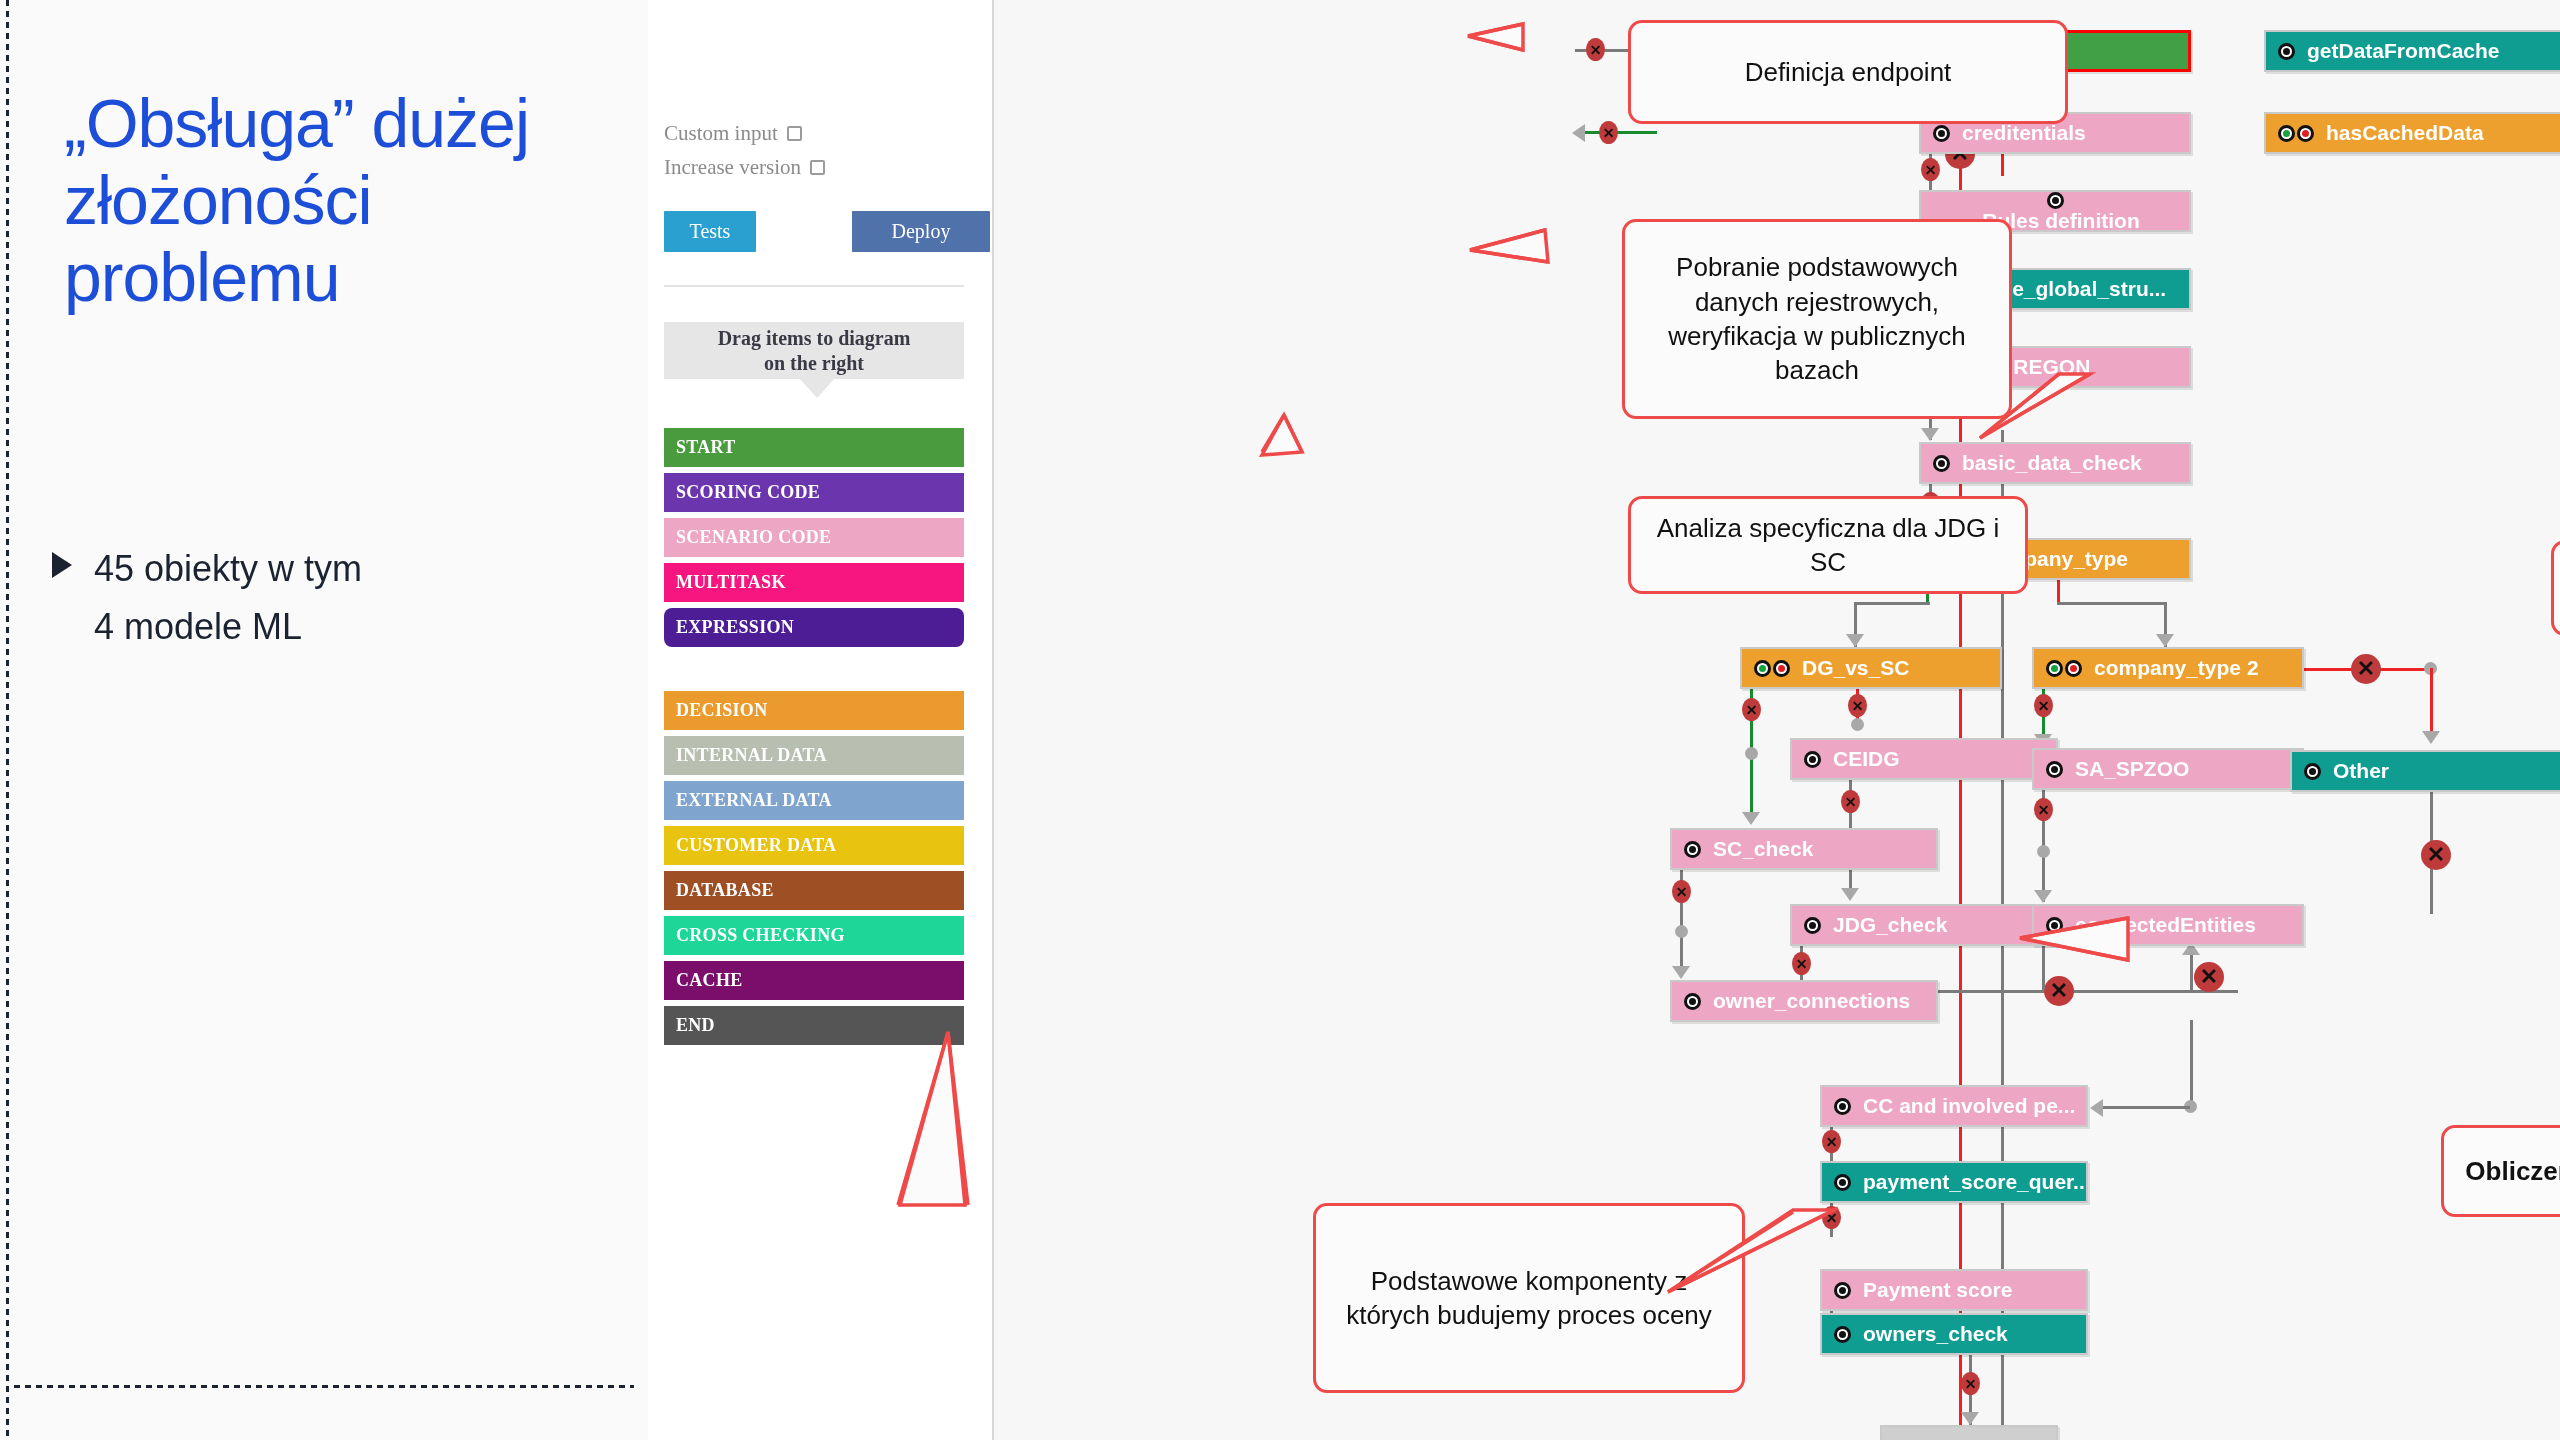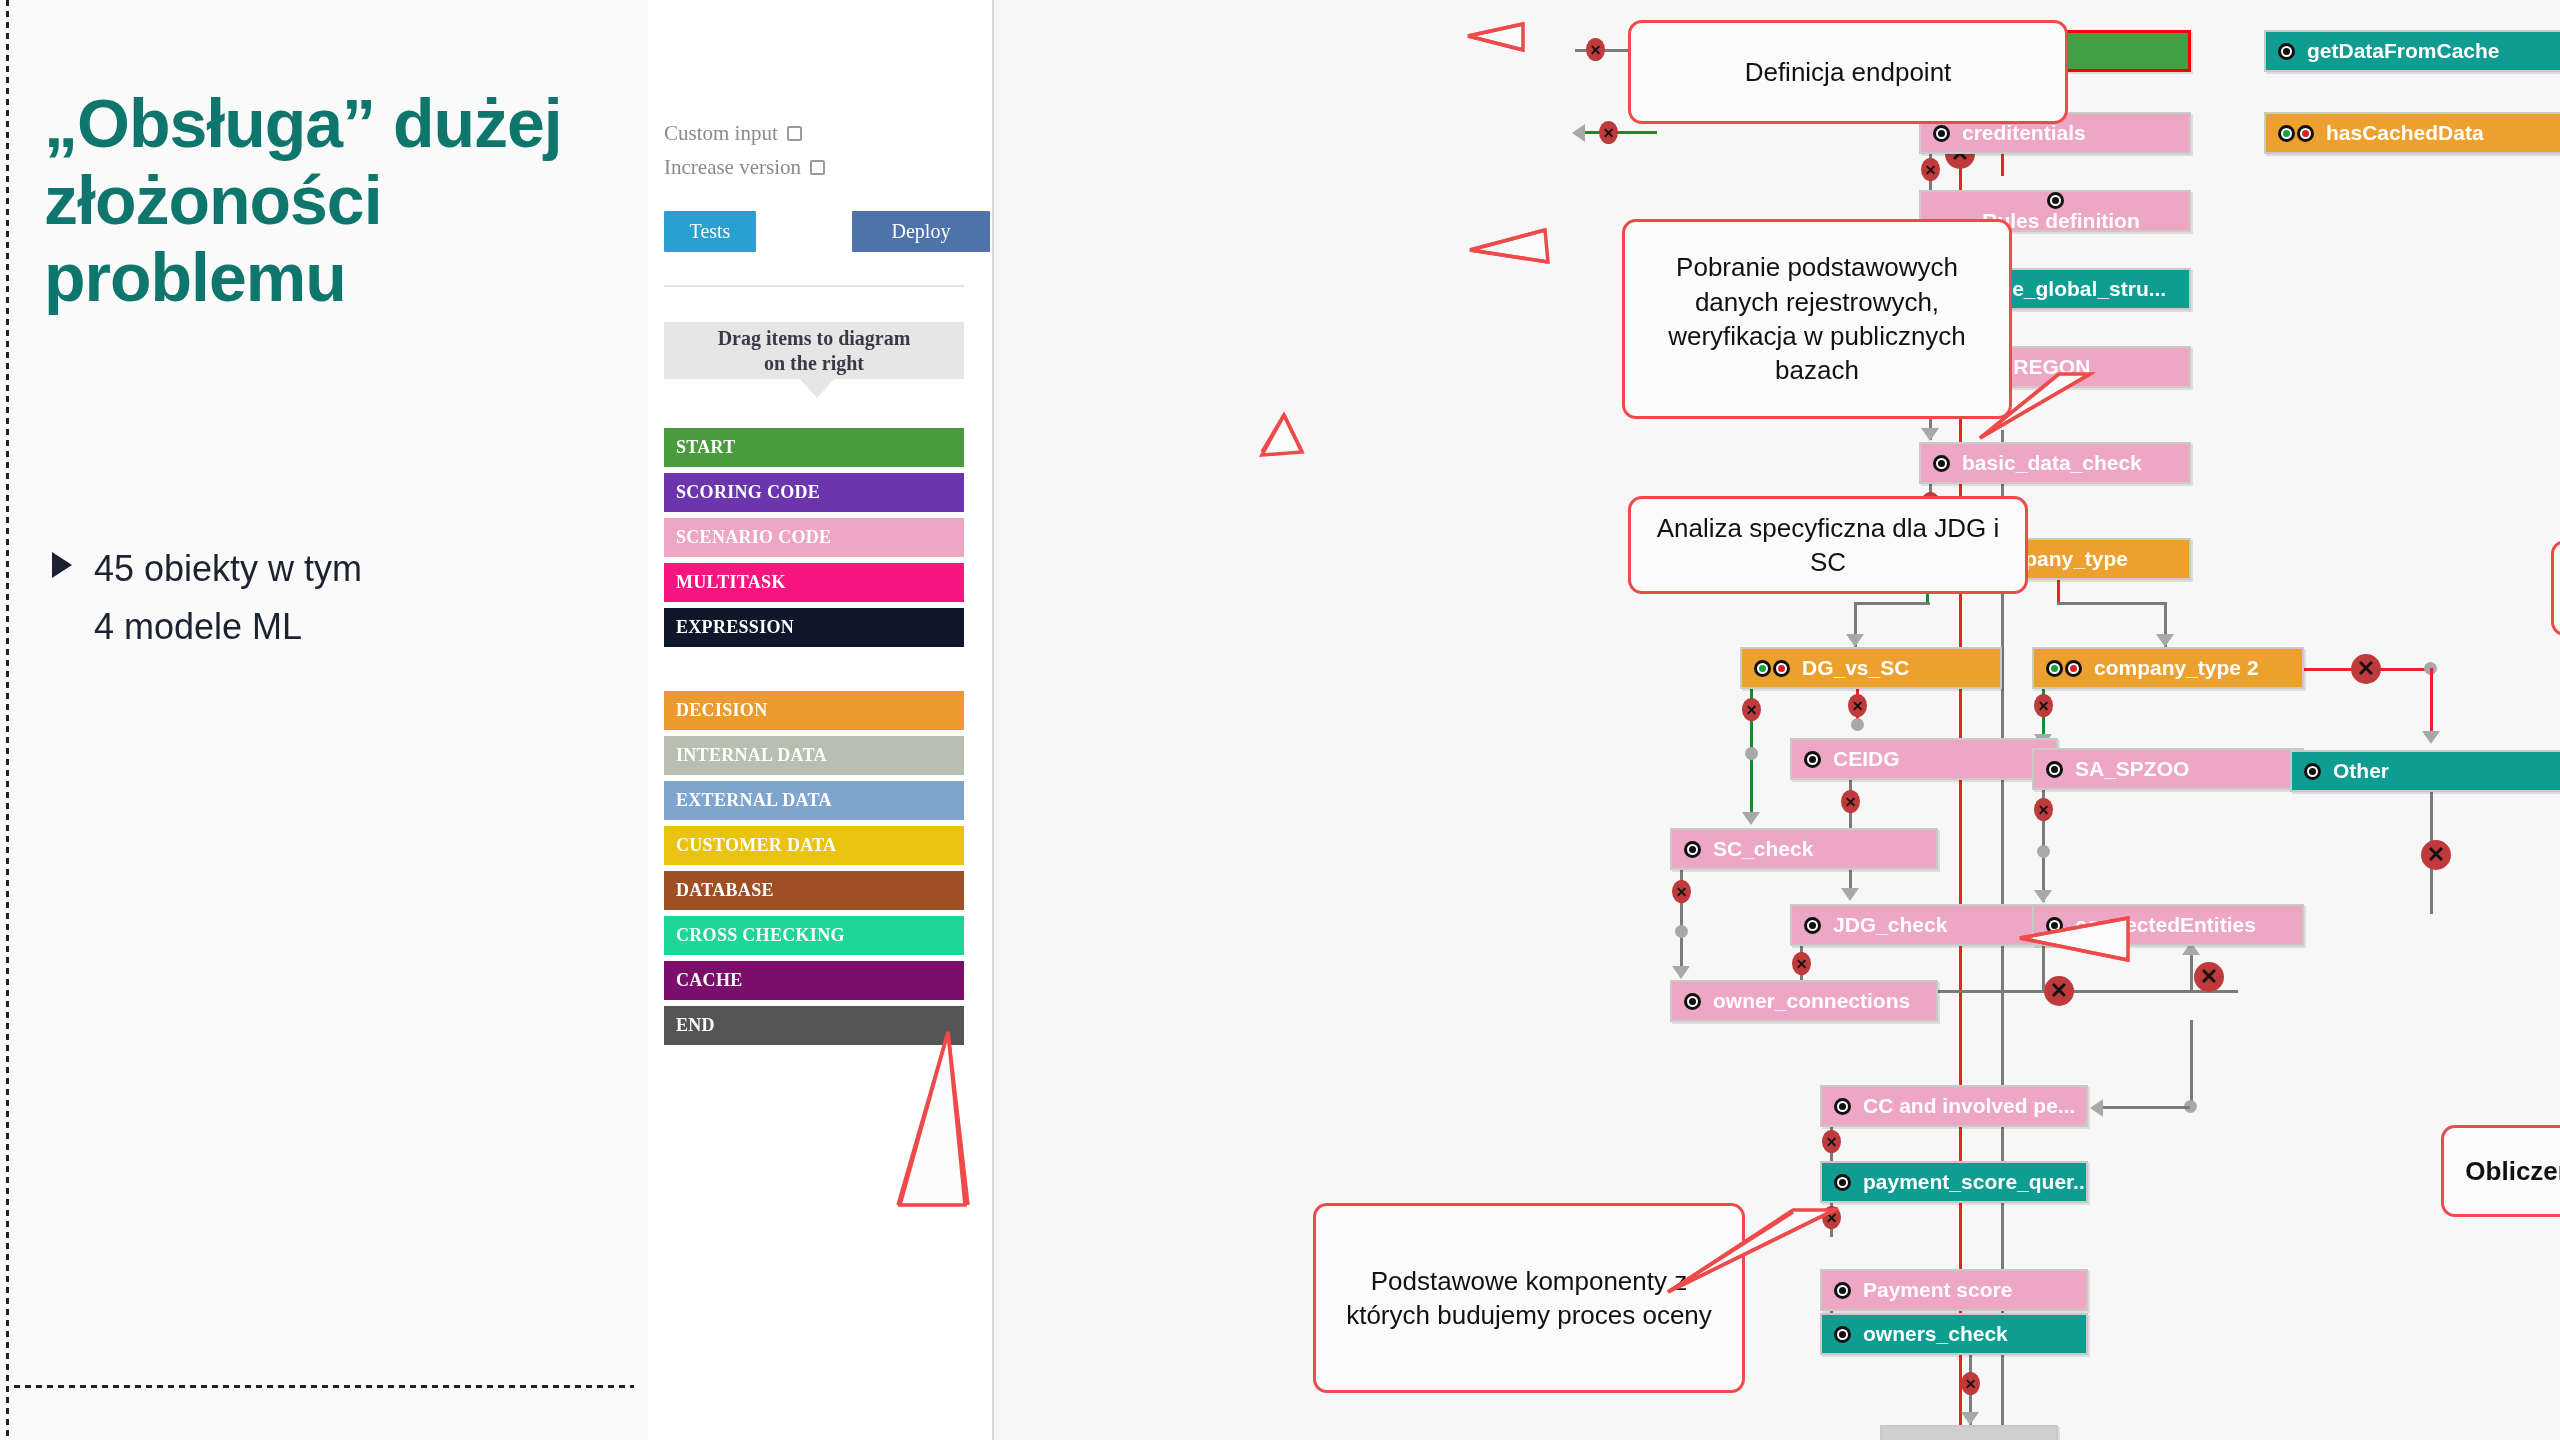--- a/index.html
+++ b/index.html
@@ -18,22 +18,22 @@
   }
   #slide-left::after{
     content:"";position:absolute;left:14px;bottom:52px;width:620px;height:3px;
     background:repeating-linear-gradient(to right,#1b2230 0 6px,transparent 6px 11px);
   }
   #slide-left::before{
     content:"";position:absolute;left:6px;top:0;width:3px;height:1440px;
     background:repeating-linear-gradient(to bottom,#1b2230 0 6px,transparent 6px 11px);
   }
   #page-title{
-    position:absolute;left:44px;top:85px;width:560px;
-    font-size:68px;line-height:1.13;font-weight:bold;color:#0f766e;
+    position:absolute;left:64px;top:85px;width:560px;
+    font-size:68px;line-height:1.13;font-weight:normal;color:#1d4ed8;
     letter-spacing:-1px;
   }
   #bullets{position:absolute;left:52px;top:540px;width:580px;}
   .bullet{display:flex;align-items:flex-start;margin-bottom:46px;}
   .bullet .tri{
     width:0;height:0;border-left:20px solid #1b2230;
     border-top:13px solid transparent;border-bottom:13px solid transparent;
     margin-top:12px;margin-right:22px;flex:none;
   }
   .bullet .btext{font-size:36px;line-height:1.62;color:#1b2230;}
@@ -182,21 +182,21 @@
     <div id="panel-divider"></div>
 
     <div id="drag-hint">Drag items to diagram<br>on the right</div>
     <div id="drag-hint-tail"></div>
 
     <div id="palette">
         <div class="pal-item" style="background: rgb(74, 155, 62);">START</div>
         <div class="pal-item" style="background: rgb(107, 53, 173);">SCORING CODE</div>
         <div class="pal-item" style="background: rgb(237, 166, 196);">SCENARIO CODE</div>
         <div class="pal-item" style="background: rgb(247, 21, 127);">MULTITASK</div>
-        <div class="pal-item" style="background: #0f172a;">EXPRESSION</div>
+        <div class="pal-item" style="background: #4c1d95; border-radius: 8px;">EXPRESSION</div>
         <div class="pal-item" style="background: rgb(235, 155, 46); margin-top: 44px;">DECISION</div>
         <div class="pal-item" style="background: rgb(185, 191, 176);">INTERNAL DATA</div>
         <div class="pal-item" style="background: rgb(127, 165, 206);">EXTERNAL DATA</div>
         <div class="pal-item" style="background: rgb(232, 195, 16);">CUSTOMER DATA</div>
         <div class="pal-item" style="background: rgb(158, 79, 36);">DATABASE</div>
         <div class="pal-item" style="background: rgb(31, 214, 153);">CROSS CHECKING</div>
         <div class="pal-item" style="background: rgb(124, 14, 107);">CACHE</div>
         <div class="pal-item" style="background: rgb(85, 85, 85);">END</div>
       </div>
   </div>

